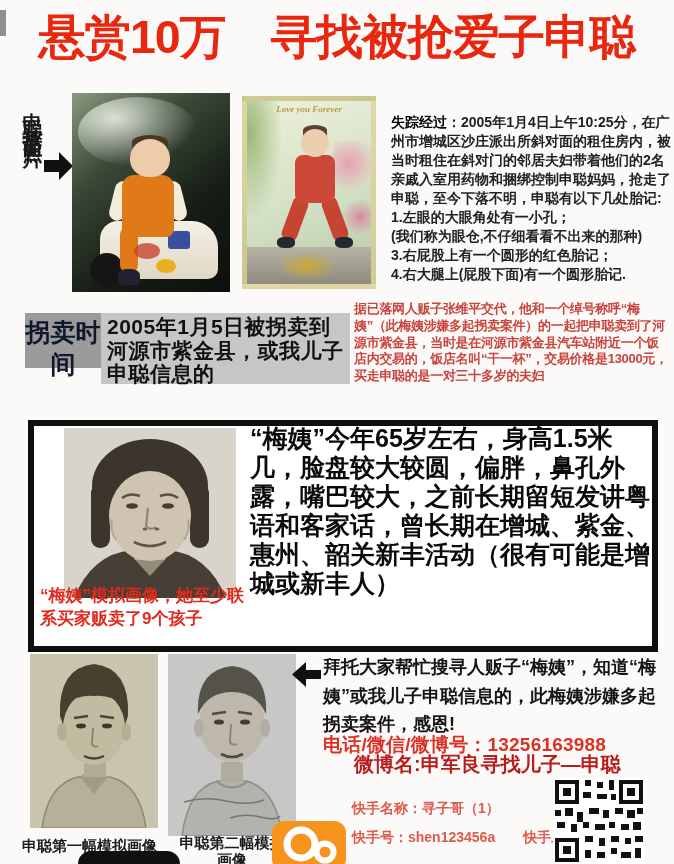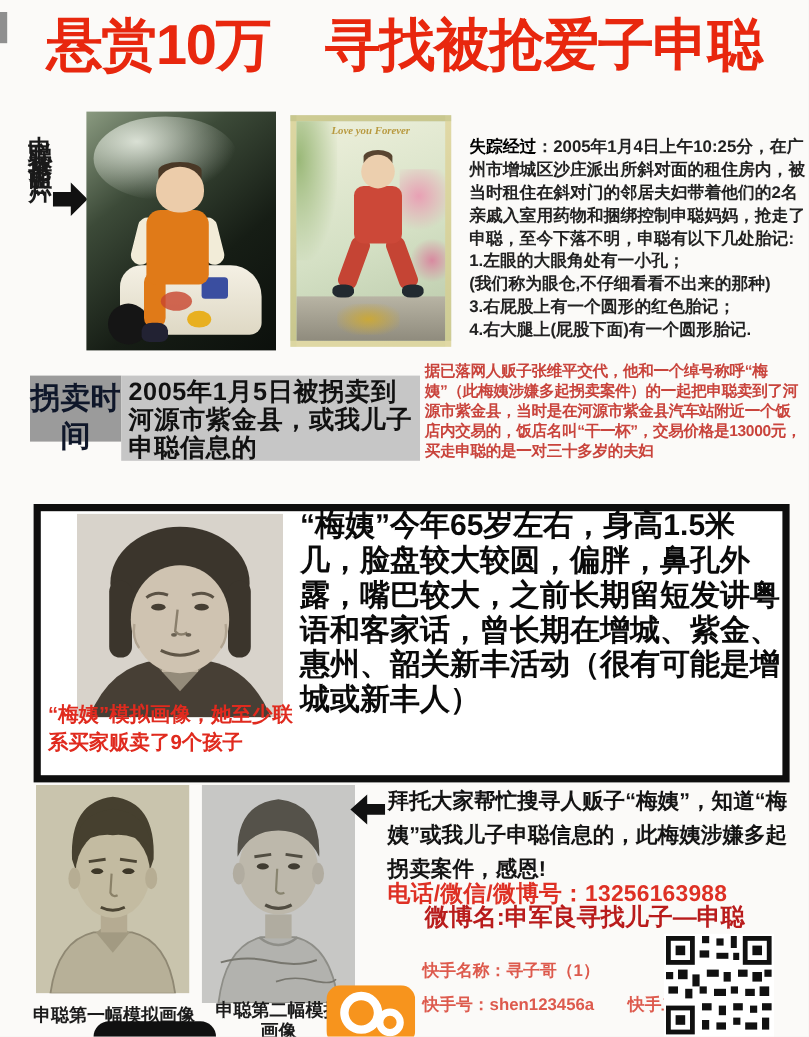--- a/index.html
+++ b/index.html
@@ -52,21 +52,21 @@
   .traffick { left:354px; top:301px; width:317px; font-size:13px; line-height:16.8px; color:#c9443c; letter-spacing:-.3px; }
 
   .meiyi-box { left:28px; top:420px; width:630px; height:232px; border:6px solid #0e0e0e; background:#fff; }
   .meiyi-desc { left:250px; top:424px; width:404px; font-size:25px; line-height:29px; color:#0a0a0a; }
   .meiyi-caption { left:40px; top:584px; width:220px; text-align:left; font-size:17px; line-height:23px; color:#e02a1e; }
 
   .portrait { overflow:hidden; }
   .meiyi-portrait { left:64px; top:428px; width:172px; height:170px; }
   .sketch1 { left:30px; top:654px; width:128px; height:174px; }
   .sketch2 { left:168px; top:654px; width:128px; height:182px; }
-  .cap1 { left:22px; top:837px; width:146px; text-align:center; font-size:15px; color:#1c1c1c; }
+  .cap1 { left:22px; top:837px; width:146px; text-align:left; font-size:15px; color:#1c1c1c; }
   .cap2 { left:176px; top:834px; width:112px; text-align:center; font-size:15px; line-height:17px; color:#1c1c1c; }
 
   .plea { left:323px; top:653px; width:349px; font-size:18px; line-height:28.5px; color:#141414; }
   .plea-arrow { left:291px; top:661px; }
   .phone-line { left:323px; top:711px; font-size:19px; color:#de3024; letter-spacing:.2px;margin-top:21px; }
   .weibo-line { left:342px; top:751px; font-size:20px; color:#b91c1c;margin-left:12px; }
   .ks-name { left:352px; top:800px; font-size:14px; color:#dd5a4d; }
   .ks-id-line { left:352px; top:829px; font-size:14px; color:#dd5a4d; }
   .ks-id-line .mono { font-family:"Liberation Sans", sans-serif; }
   .ks-qr-label { margin-left:28px; }

